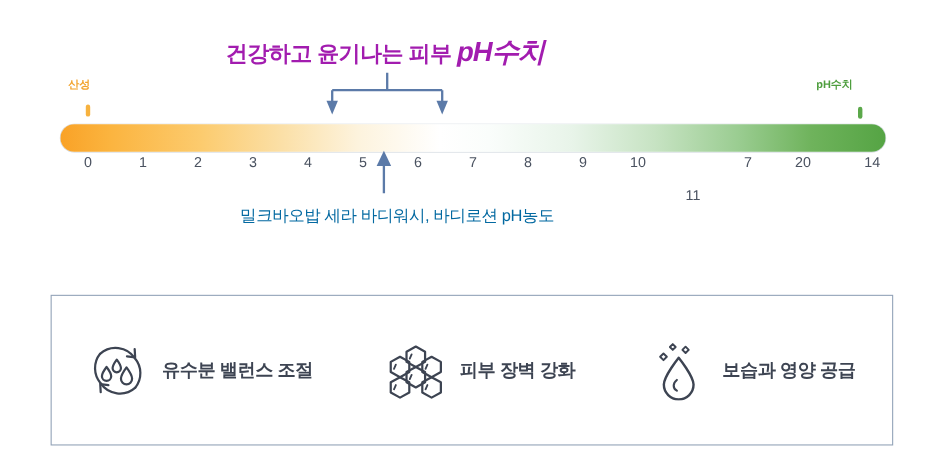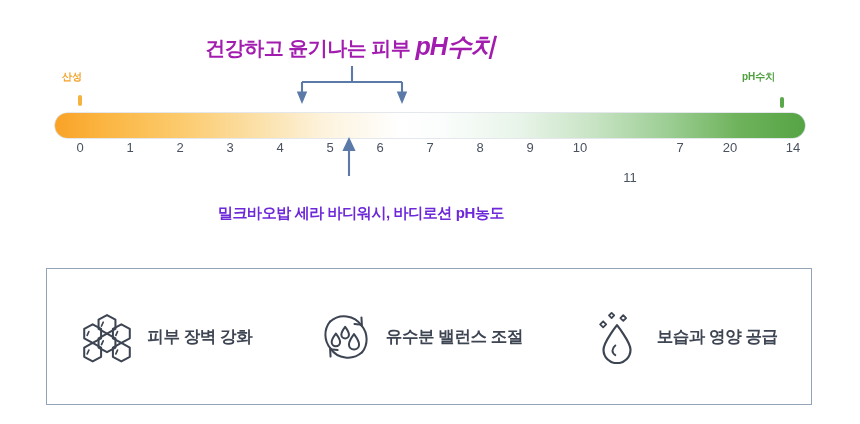--- a/index.html
+++ b/index.html
@@ -107,26 +107,26 @@
   
   #marker-arrow {
     position: absolute;
     left: 338px; top: 136px;
     width: 22px; height: 40px;
   }
 
   
   #ph-caption {
     position: absolute;
-    left: 0; top: 204px;
+    left: 0; top: 187px;
     width: 722px;
     text-align: center;
     font-size: 15px;
-    font-weight: 700;
-    color: #6d28d9;
+    font-weight: 400;
+    color: #0369a1;
     white-space: nowrap;
     letter-spacing: -0.4px;
   }
 
   
   #feature-box {
     position: absolute;
     left: 46px; top: 268px;
     width: 766px; height: 137px;
     border: 1.4px solid #93a3b8;
@@ -200,57 +200,57 @@
     <polygon points="11,1 4.4,15 17.6,15" fill="#5B7AA8"></polygon>
   </svg>
 
   <div id="ph-caption">밀크바오밥 세라 바디워시, 바디로션 pH농도</div>
 </div>
 
 <div id="feature-box">
 
   <div class="feature-item">
     <svg class="feature-icon" viewBox="0 0 64 64">
+      <g fill="none" stroke="#3d4452" stroke-width="2.4" stroke-linecap="round">
+        <path d="M50.5 18.5 A25 25 0 0 0 13 13.8"></path>
+        <path d="M13.5 45.5 A25 25 0 0 0 51 50.2"></path>
+        <path d="M13 13.8 A25 25 0 0 0 13.5 45.5"></path>
+        <path d="M51 50.2 A25 25 0 0 0 50.5 18.5"></path>
+        <polyline points="42,16.5 50.8,17.6 50.3,8.8" stroke-linejoin="round"></polyline>
+        <polyline points="22,47.5 13.2,46.4 13.7,55.2" stroke-linejoin="round"></polyline>
+      </g>
+      <g fill="none" stroke="#3d4452" stroke-width="2.4" stroke-linejoin="round">
+        <path d="M20 28 C20 28 15 34.5 15 38 a5 5 0 0 0 10 0 C25 34.5 20 28 20 28 Z"></path>
+        <path d="M31 20 C31 20 26.5 26 26.5 29.2 a4.5 4.5 0 0 0 9 0 C35.5 26 31 20 31 20 Z"></path>
+        <path d="M41.5 28.5 C41.5 28.5 35.5 36.5 35.5 40.8 a6 6 0 0 0 12 0 C47.5 36.5 41.5 28.5 41.5 28.5 Z"></path>
+      </g>
+    </svg>
+    <div class="feature-label">유수분 밸런스 조절</div>
+  </div>
+
+  <div class="feature-item">
+    <svg class="feature-icon" viewBox="0 0 64 64">
       <g fill="none" stroke="#3d4452" stroke-width="2.4" stroke-linejoin="round">
         <path d="M32 6 L42 11.5 L42 22.5 L32 28 L22 22.5 L22 11.5 Z"></path>
         <path d="M15 17 L25 22.5 L25 33.5 L15 39 L5 33.5 L5 22.5 Z"></path>
         <path d="M49 17 L59 22.5 L59 33.5 L49 39 L39 33.5 L39 22.5 Z"></path>
         <path d="M32 28 L42 33.5 L42 44.5 L32 50 L22 44.5 L22 33.5 Z"></path>
         <path d="M15 39 L25 44.5 L25 55.5 L15 61 L5 55.5 L5 44.5 Z"></path>
         <path d="M49 39 L59 44.5 L59 55.5 L49 61 L39 55.5 L39 44.5 Z"></path>
       </g>
       <g stroke="#3d4452" stroke-width="2" stroke-linecap="round">
         <path d="M27.5 14.5 L25.5 19"></path>
         <path d="M10.5 25.5 L8.5 30"></path>
         <path d="M44.5 25.5 L42.5 30"></path>
         <path d="M27.5 36.5 L25.5 41"></path>
         <path d="M10.5 47.5 L8.5 52"></path>
         <path d="M44.5 47.5 L42.5 52"></path>
       </g>
     </svg>
     <div class="feature-label">피부 장벽 강화</div>
-  </div>
-
-  <div class="feature-item">
-    <svg class="feature-icon" viewBox="0 0 64 64">
-      <g fill="none" stroke="#3d4452" stroke-width="2.4" stroke-linecap="round">
-        <path d="M50.5 18.5 A25 25 0 0 0 13 13.8"></path>
-        <path d="M13.5 45.5 A25 25 0 0 0 51 50.2"></path>
-        <path d="M13 13.8 A25 25 0 0 0 13.5 45.5"></path>
-        <path d="M51 50.2 A25 25 0 0 0 50.5 18.5"></path>
-        <polyline points="42,16.5 50.8,17.6 50.3,8.8" stroke-linejoin="round"></polyline>
-        <polyline points="22,47.5 13.2,46.4 13.7,55.2" stroke-linejoin="round"></polyline>
-      </g>
-      <g fill="none" stroke="#3d4452" stroke-width="2.4" stroke-linejoin="round">
-        <path d="M20 28 C20 28 15 34.5 15 38 a5 5 0 0 0 10 0 C25 34.5 20 28 20 28 Z"></path>
-        <path d="M31 20 C31 20 26.5 26 26.5 29.2 a4.5 4.5 0 0 0 9 0 C35.5 26 31 20 31 20 Z"></path>
-        <path d="M41.5 28.5 C41.5 28.5 35.5 36.5 35.5 40.8 a6 6 0 0 0 12 0 C47.5 36.5 41.5 28.5 41.5 28.5 Z"></path>
-      </g>
-    </svg>
-    <div class="feature-label">유수분 밸런스 조절</div>
   </div>
 
   <div class="feature-item">
     <svg class="feature-icon" viewBox="0 0 64 64">
       <path d="M32 18 C32 18 16 38 16 47 a16 16 0 0 0 32 0 C48 38 32 18 32 18 Z" fill="none" stroke="#3d4452" stroke-width="2.6" stroke-linejoin="round"></path>
       <path d="M30 42 C25.5 45.5 25.5 51 30 53.5" fill="none" stroke="#3d4452" stroke-width="2.3" stroke-linecap="round"></path>
       <g fill="none" stroke="#3d4452" stroke-width="2.1" stroke-linejoin="round">
         <path d="M12 17 L15.6 13.4 L19.2 17 L15.6 20.6 Z"></path>
         <path d="M22.5 6.5 L25.6 3.4 L28.7 6.5 L25.6 9.6 Z"></path>
         <path d="M36 9.5 L39.4 6.1 L42.8 9.5 L39.4 12.9 Z"></path>

